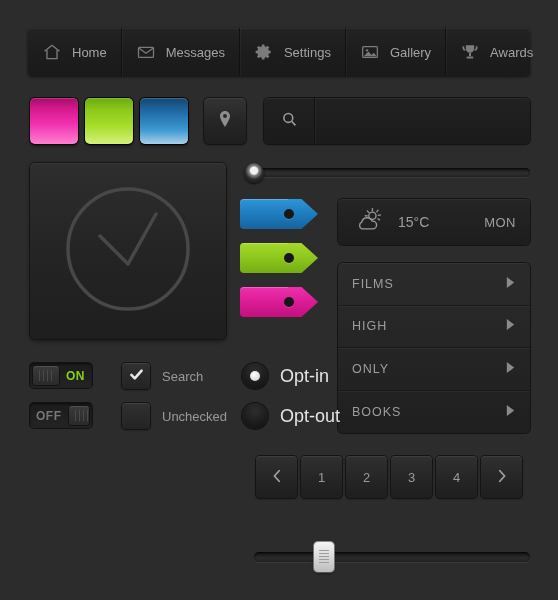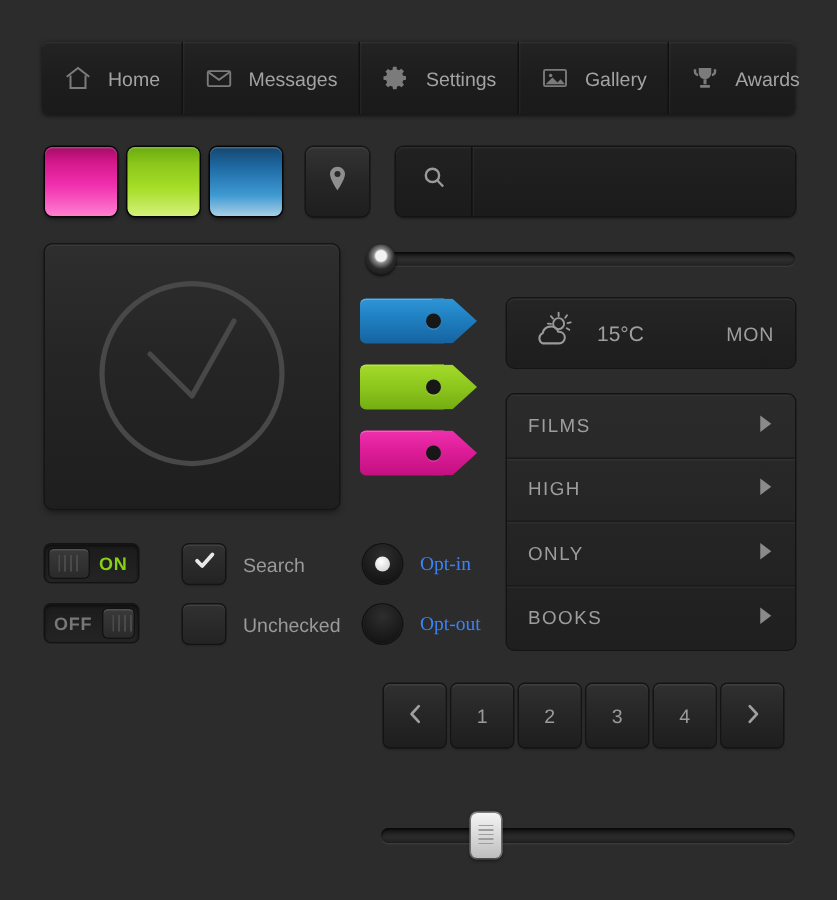--- a/index.html
+++ b/index.html
@@ -169,21 +169,21 @@
   
   .rad-row{position:absolute;display:flex;align-items:center;gap:12px;}
   .rad{
     width:26px;height:26px;border-radius:50%;
     background:radial-gradient(circle at 50% 30%,#2e2e2e,#141414 80%);
     box-shadow:0 0 0 1px #121212, 0 1px 0 rgba(255,255,255,.08);
     display:flex;align-items:center;justify-content:center;
   }
   .rad .dot{width:10px;height:10px;border-radius:50%;
     background:radial-gradient(circle at 40% 35%,#fff,#c9c9c9);}
-  .rad-label{font-size:13px;color:#3b82f6;font-family:Liberation Serif, serif;}
+  .rad-label{font-size:18px;color:#e5e5e5;}
 
   
   .knobwrap{position:absolute;left:28px;top:462px;width:178px;height:118px;}
   .knob-label{position:absolute;font-size:12px;font-weight:bold;color:#828282;letter-spacing:.5px;}
   .knob-label.top{left:50%;transform:translateX(-50%);top:0px;}
   .knob-label.left{left:-4px;top:94px;}
   .knob-label.right{right:-4px;top:94px;}
   .knob-body{
     position:absolute;left:60px;top:58px;width:58px;height:58px;border-radius:50%;
     background:radial-gradient(circle at 50% 30%,#3a3a3a 0%,#1d1d1d 60%,#0d0d0d 100%);

